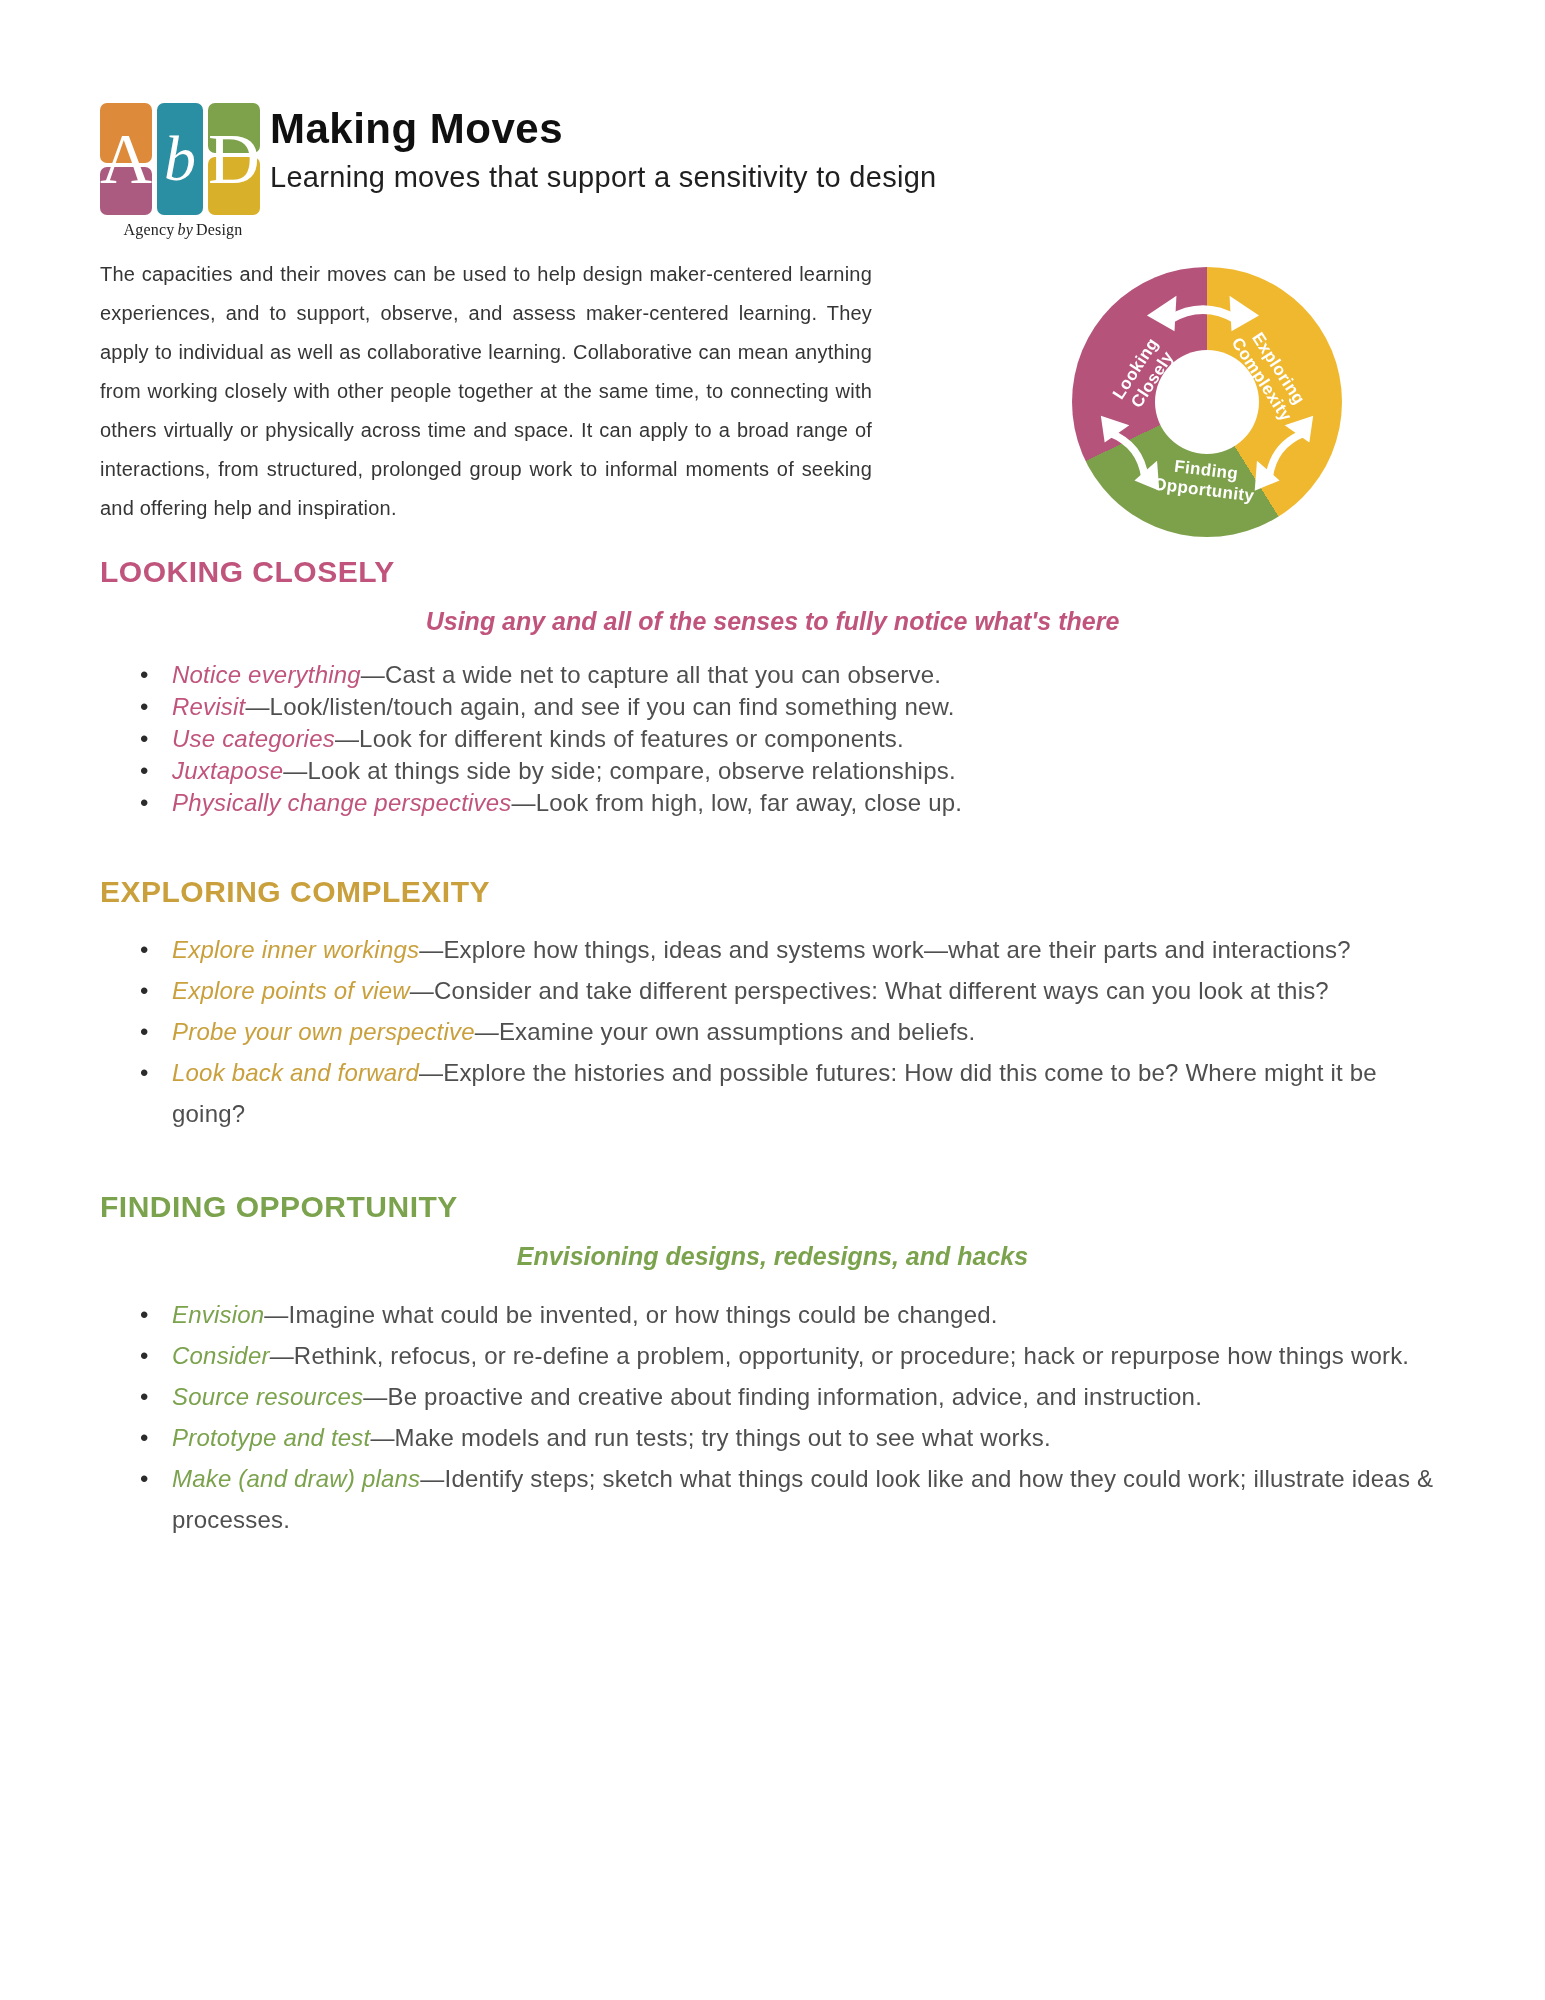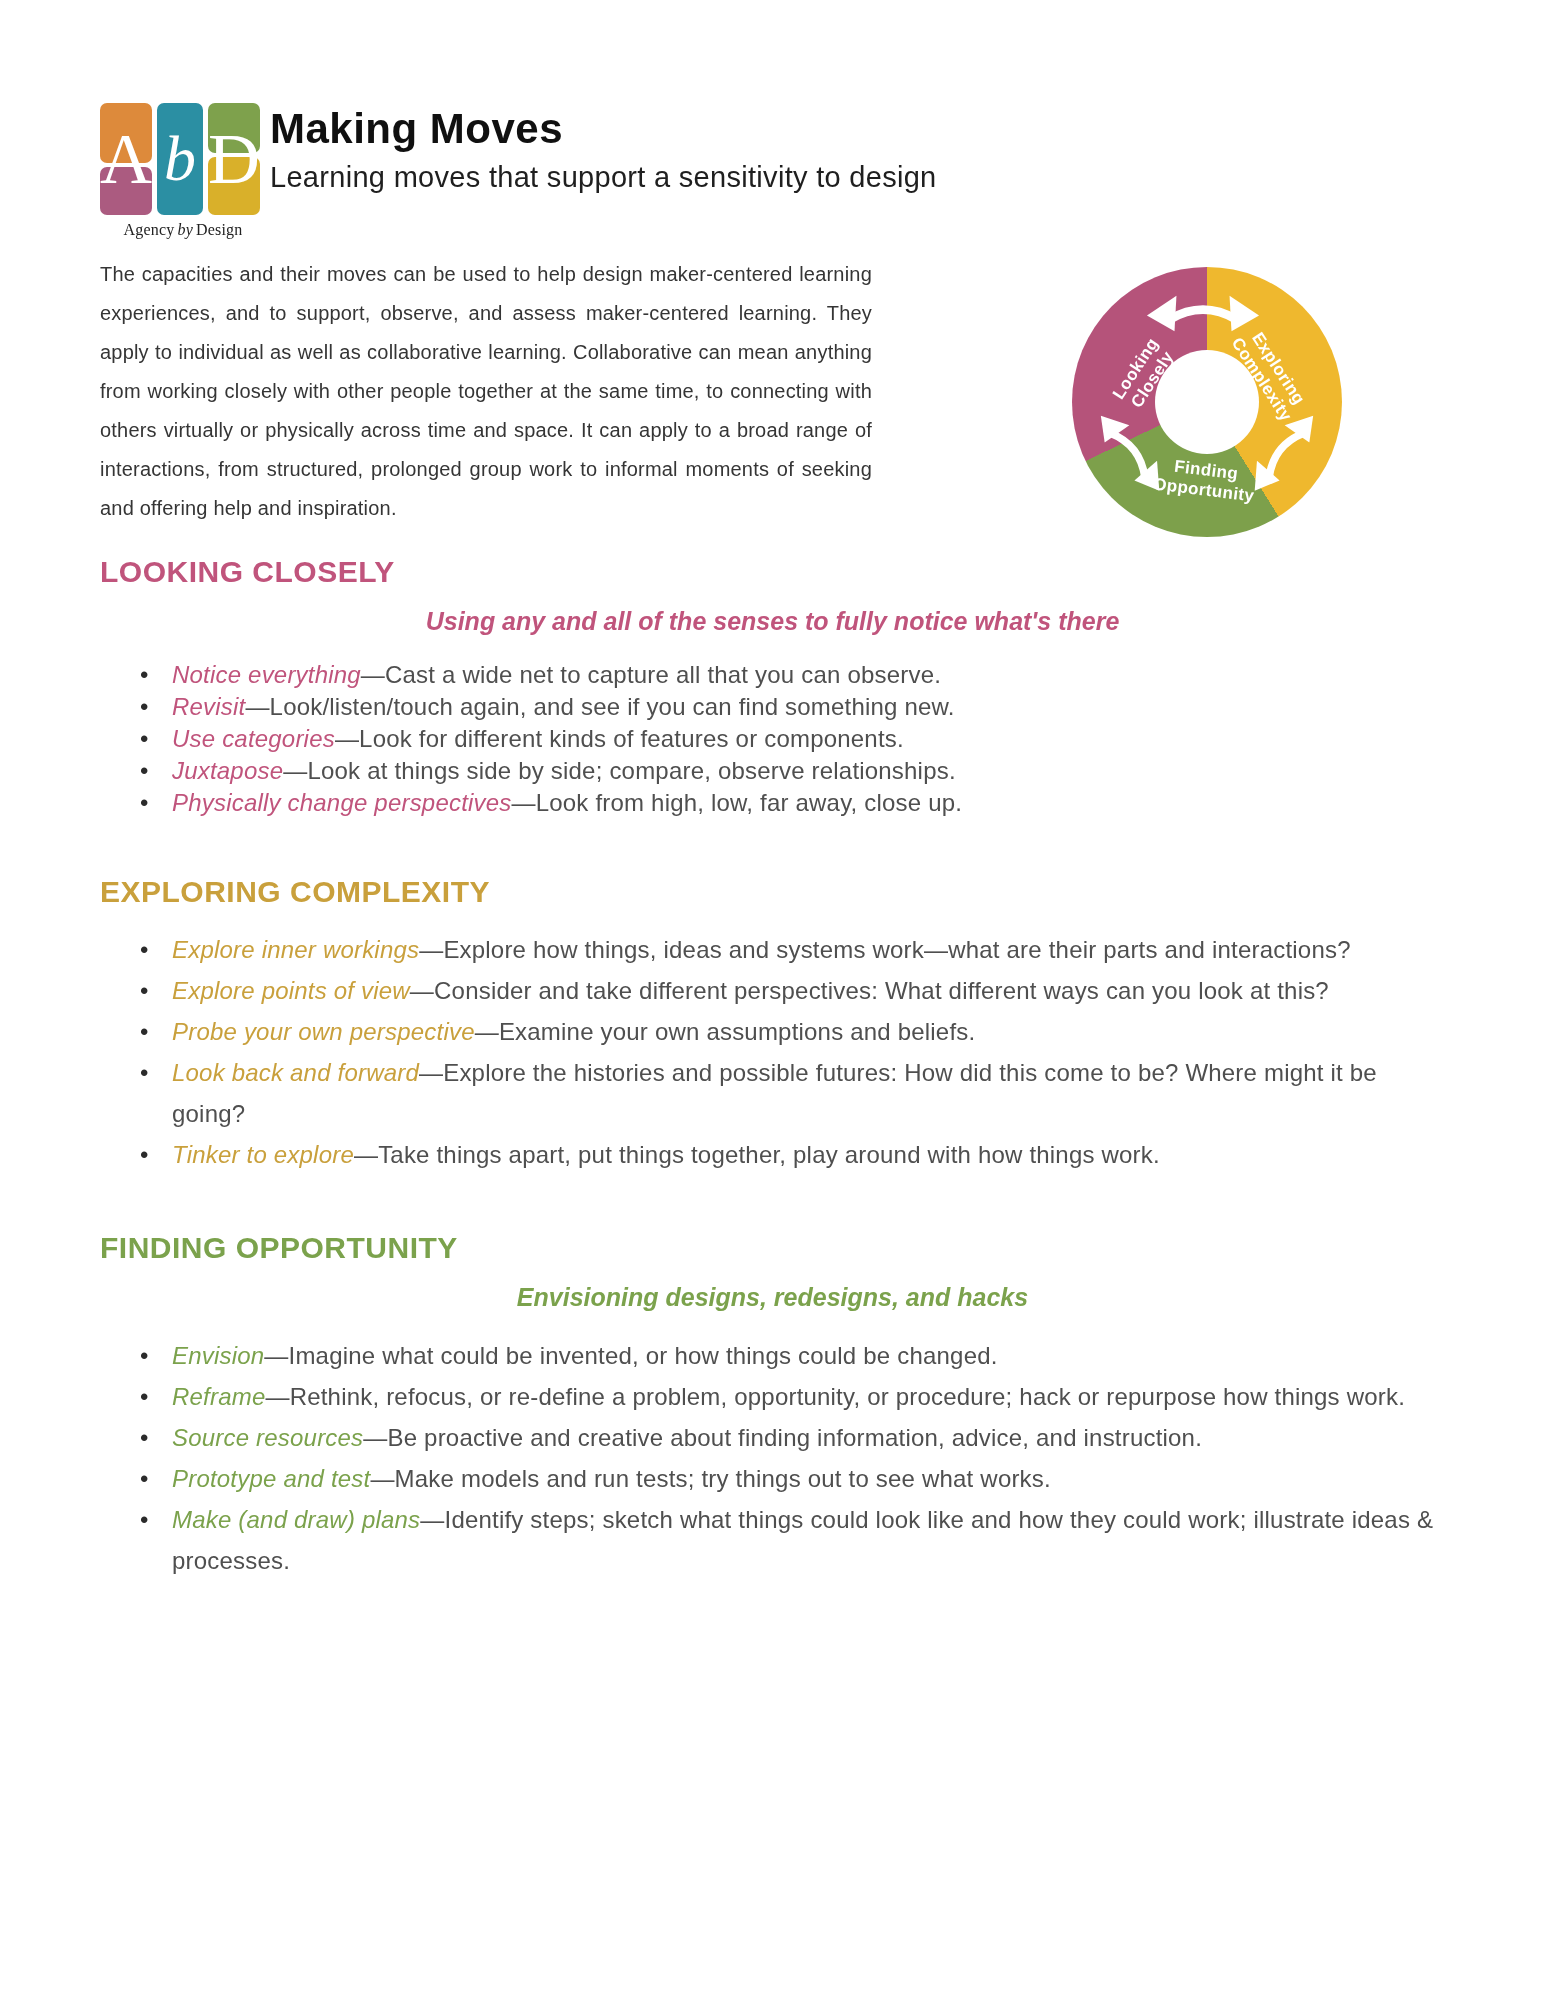--- a/index.html
+++ b/index.html
@@ -145,32 +145,31 @@
       </ul>
     </div>
 
     <div class="section sec-gold">
       <div class="sec-heading">EXPLORING COMPLEXITY</div>
       <ul class="bullets loose">
         <li><span class="lead">Explore inner workings</span><span>—Explore how things, ideas and systems work—what are their parts and interactions?</span></li>
         <li><span class="lead">Explore points of view</span><span>—Consider and take different perspectives: What different ways can you look at this?</span></li>
         <li><span class="lead">Probe your own perspective</span><span>—Examine your own assumptions and beliefs.</span></li>
         <li><span class="lead">Look back and forward</span><span>—Explore the histories and possible futures: How did this come to be? Where might it be going?</span></li>
-        <li><span class="lead">Tinker to explore</span><span>—Take things apart, put things together, play around with how things work.</span></li>
       </ul>
     </div>
 
     <div class="section sec-green">
       <div class="sec-heading">FINDING OPPORTUNITY</div>
       <div class="sec-subtitle">
         <div>Envisioning designs, redesigns, and hacks</div>
       </div>
       <ul class="bullets loose">
         <li><span class="lead">Envision</span><span>—Imagine what could be invented, or how things could be changed.</span></li>
-        <li><span class="lead">Reframe</span><span>—Rethink, refocus, or re-define a problem, opportunity, or procedure; hack or repurpose how things work.</span></li>
+        <li><span class="lead">Consider</span><span>—Rethink, refocus, or re-define a problem, opportunity, or procedure; hack or repurpose how things work.</span></li>
         <li><span class="lead">Source resources</span><span>—Be proactive and creative about finding information, advice, and instruction.</span></li>
         <li><span class="lead">Prototype and test</span><span>—Make models and run tests; try things out to see what works.</span></li>
         <li><span class="lead">Make (and draw) plans</span><span>—Identify steps; sketch what things could look like and how they could work; illustrate ideas &amp; processes.</span></li>
       </ul>
     </div>
 
   </div>
 </div>
 
 </body></html>

